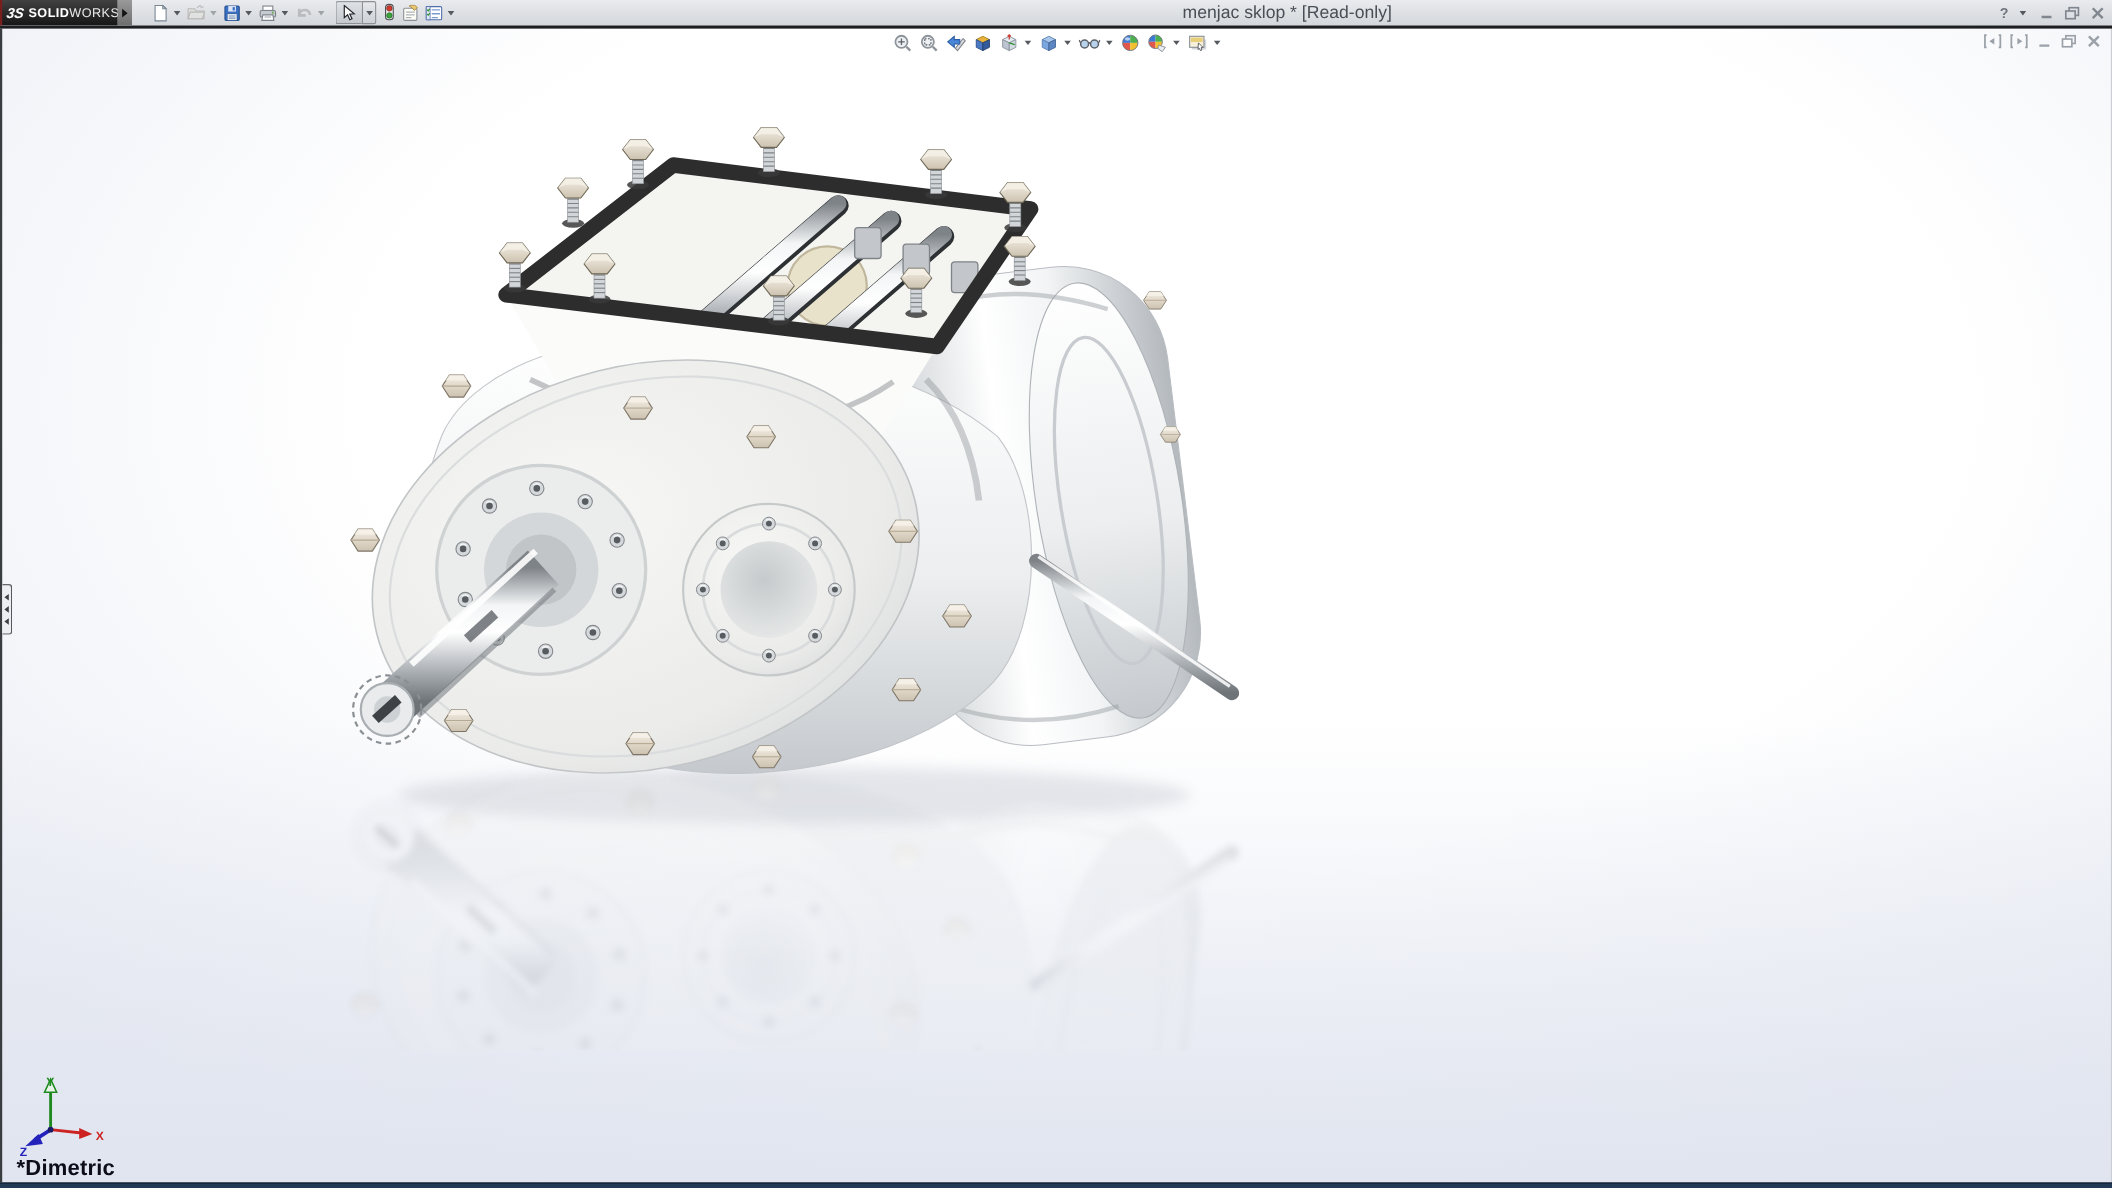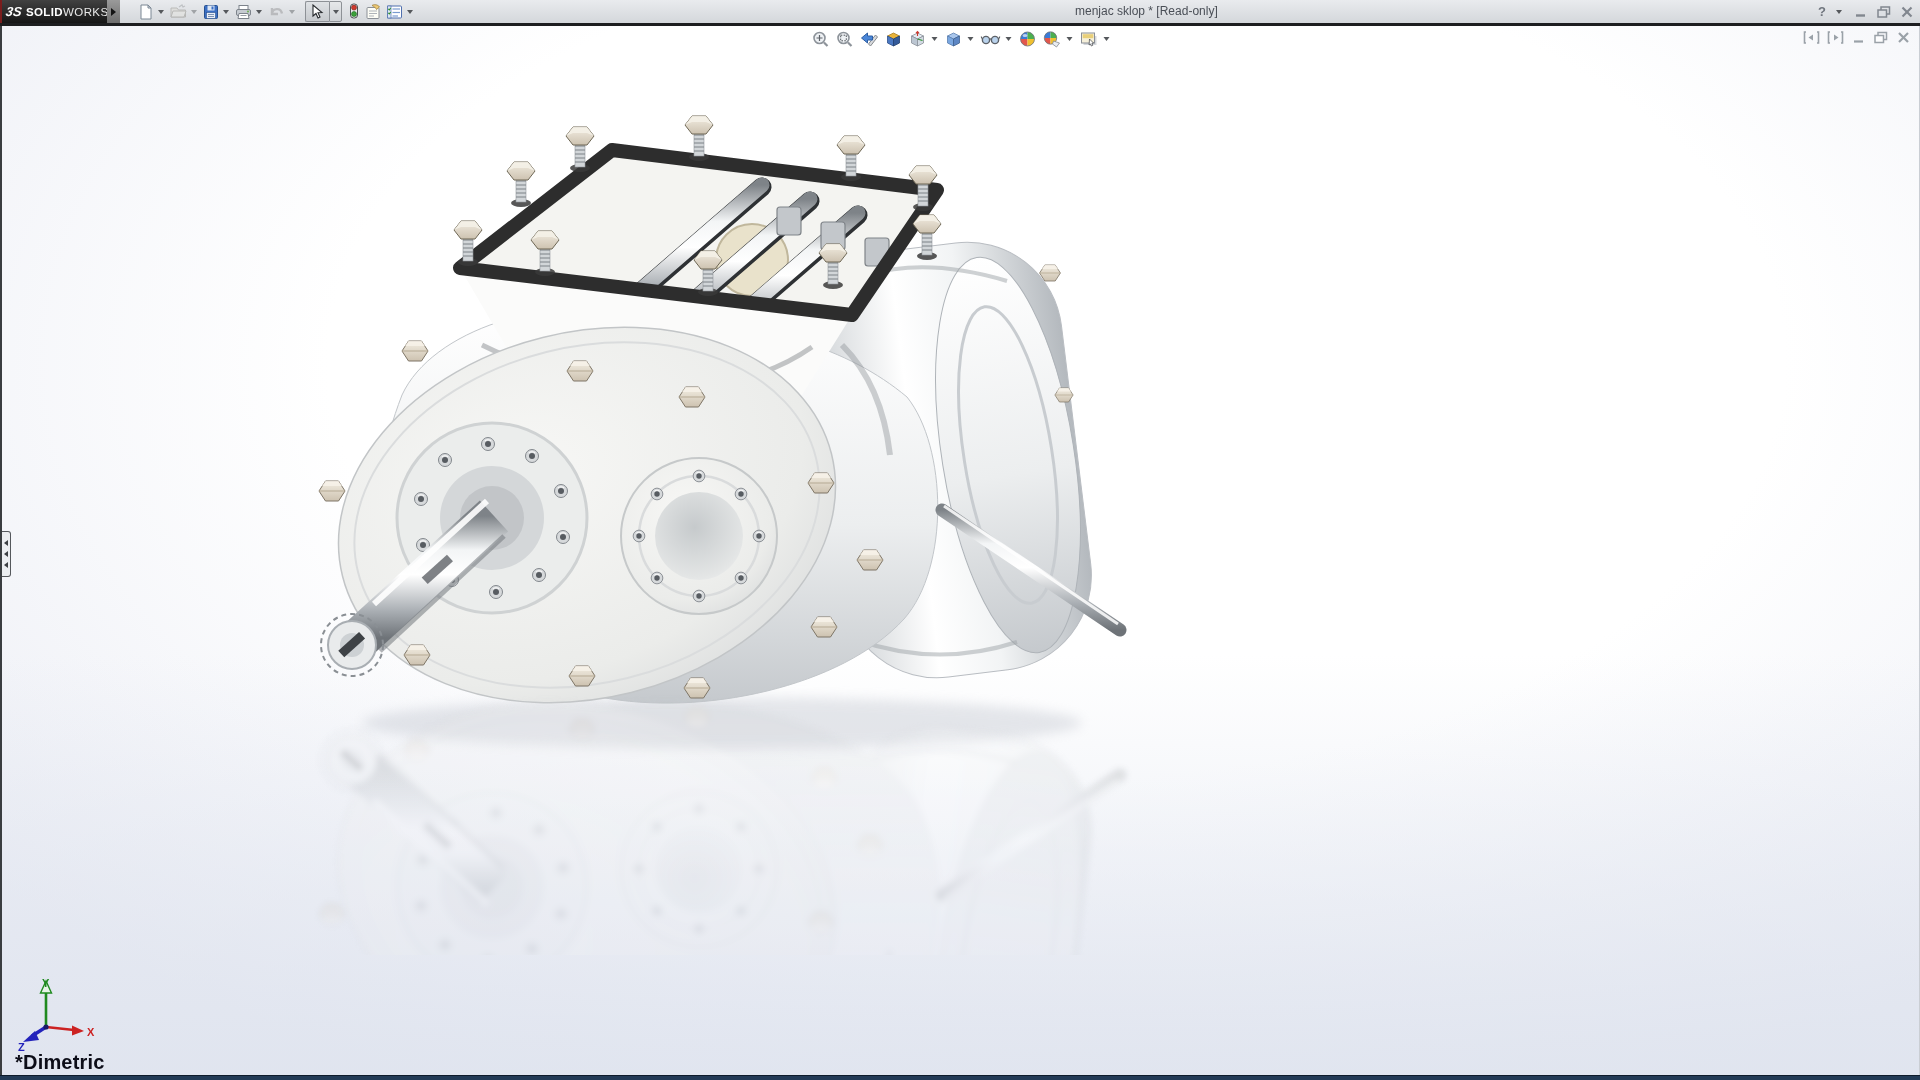--- a/index.html
+++ b/index.html
@@ -30,21 +30,21 @@
   .dd.dim { opacity:.45; }
   .sel-wrap { display:flex; margin-left:6px; margin-right:4px; }
   .sel-main { width:24px; height:21px; border:1px solid #8d9196; border-right:none;
     background:linear-gradient(#dfe2e5,#c6c9cd); display:flex; align-items:center; justify-content:center;
     border-radius:2px 0 0 2px; }
   .sel-arrow { width:13px; height:21px; border:1px solid #8d9196;
     background:linear-gradient(#e6e8ea,#ced1d5); display:flex; align-items:center; justify-content:center;
     border-radius:0 2px 2px 0; }
 
   .win-title { position:absolute; left:1075px; top:0; height:23px; line-height:23px;
-    font-size:12px; color:#4a4f57; white-space:nowrap; }
+    font-size:16px; color:#4a4f57; white-space:nowrap; }
 
   .app-controls { position:absolute; right:6px; top:0; height:23px; display:flex;
     align-items:center; gap:8px; }
   .app-controls .help-q { font-size:13px; font-weight:bold; color:#70767e; line-height:23px; }
   .app-controls svg { display:block; }
 
   .title-sep { position:absolute; left:0; top:23px; width:1920px; height:3px; background:#1d1e20; z-index:29; }
 
   
   .viewport { position:absolute; left:0; top:26px; width:1920px; height:1049px;

